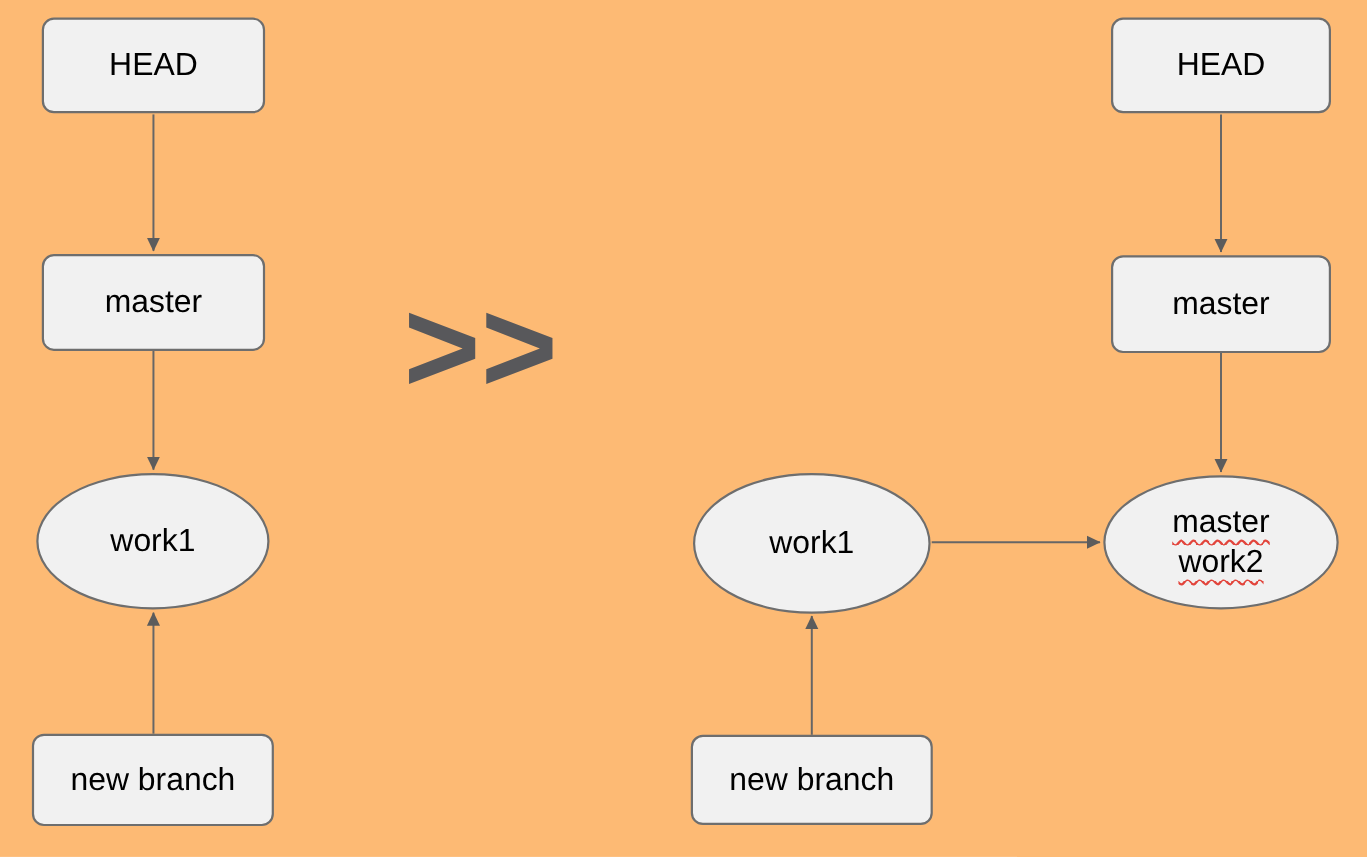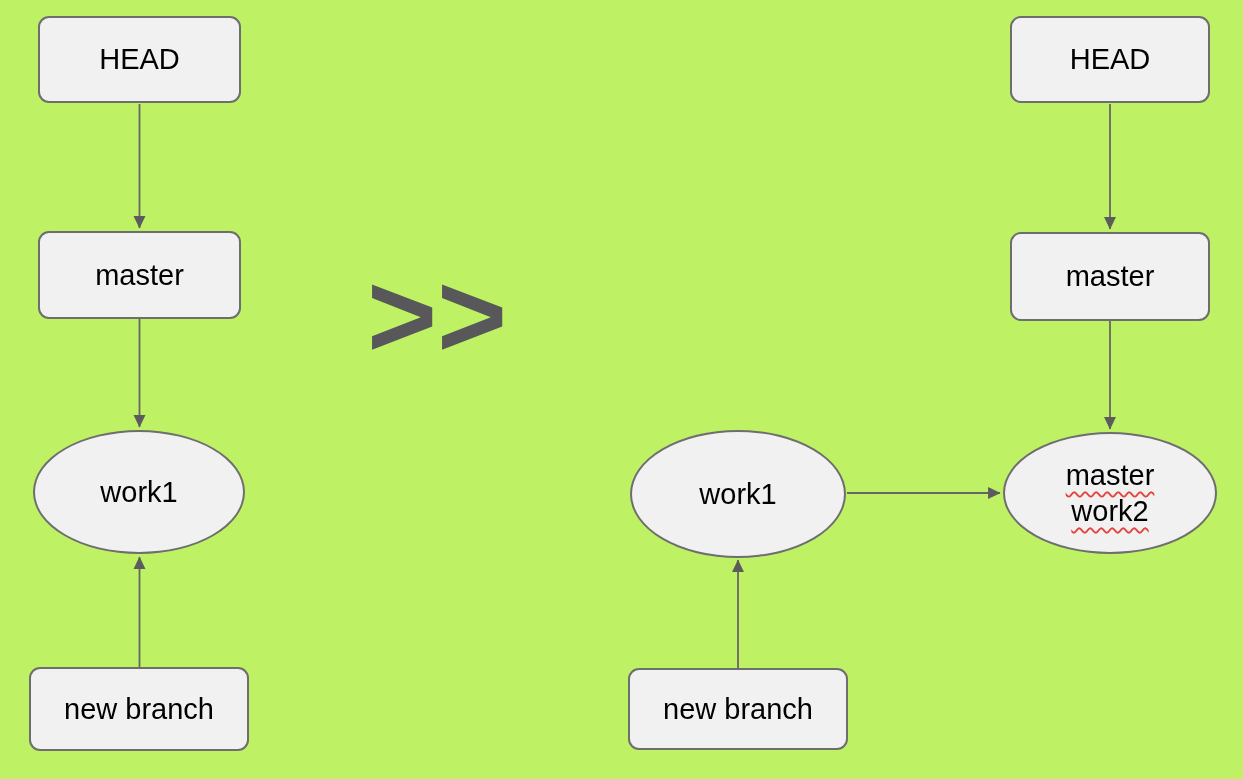--- a/index.html
+++ b/index.html
@@ -4,21 +4,21 @@
 <style>
   html, body {
     margin: 0;
     padding: 0;
     background: #ffffff;
   }
   .canvas {
     position: relative;
     width: 1243px;
     height: 779px;
-    background: #bef264;
+    background: #fdba74;
     font-family: "Liberation Sans", sans-serif;
     overflow: hidden;
   }
   .arrows {
     position: absolute;
     left: 0;
     top: 0;
     pointer-events: none;
   }
   .node {

